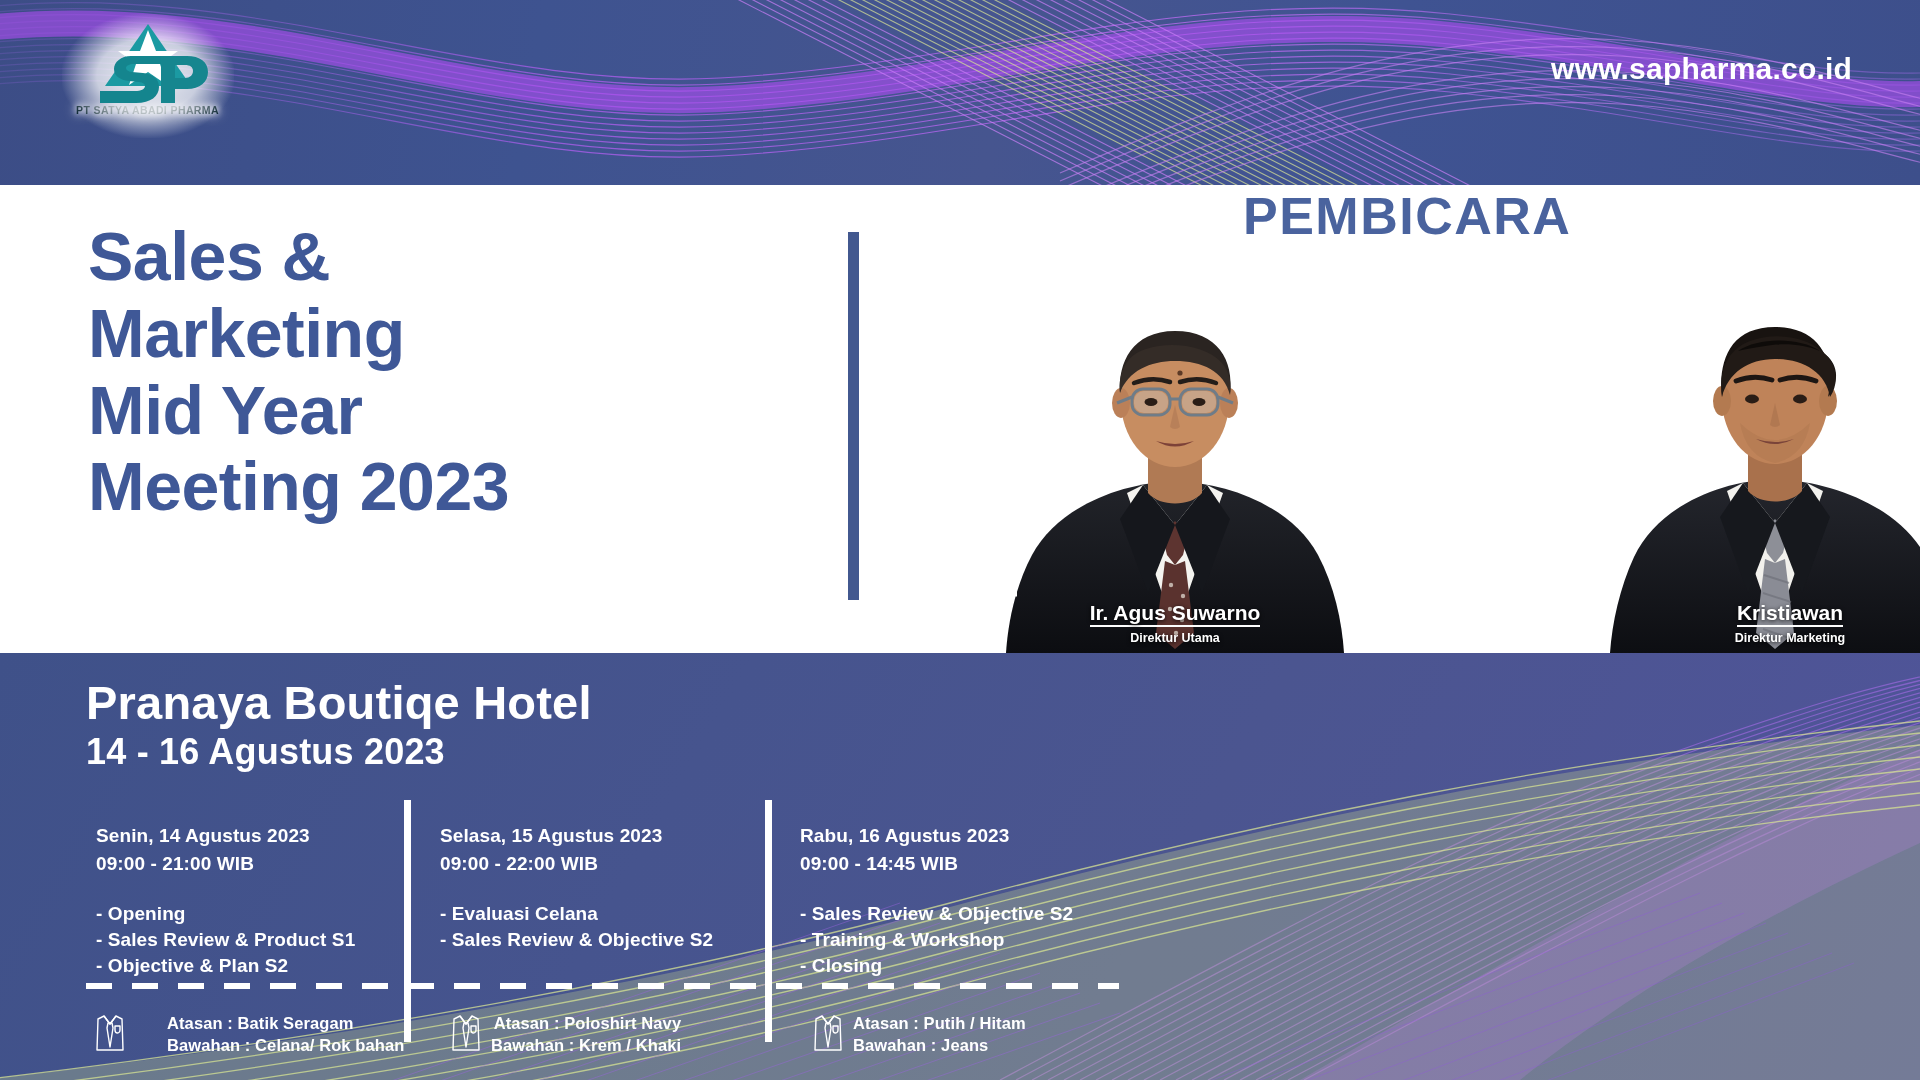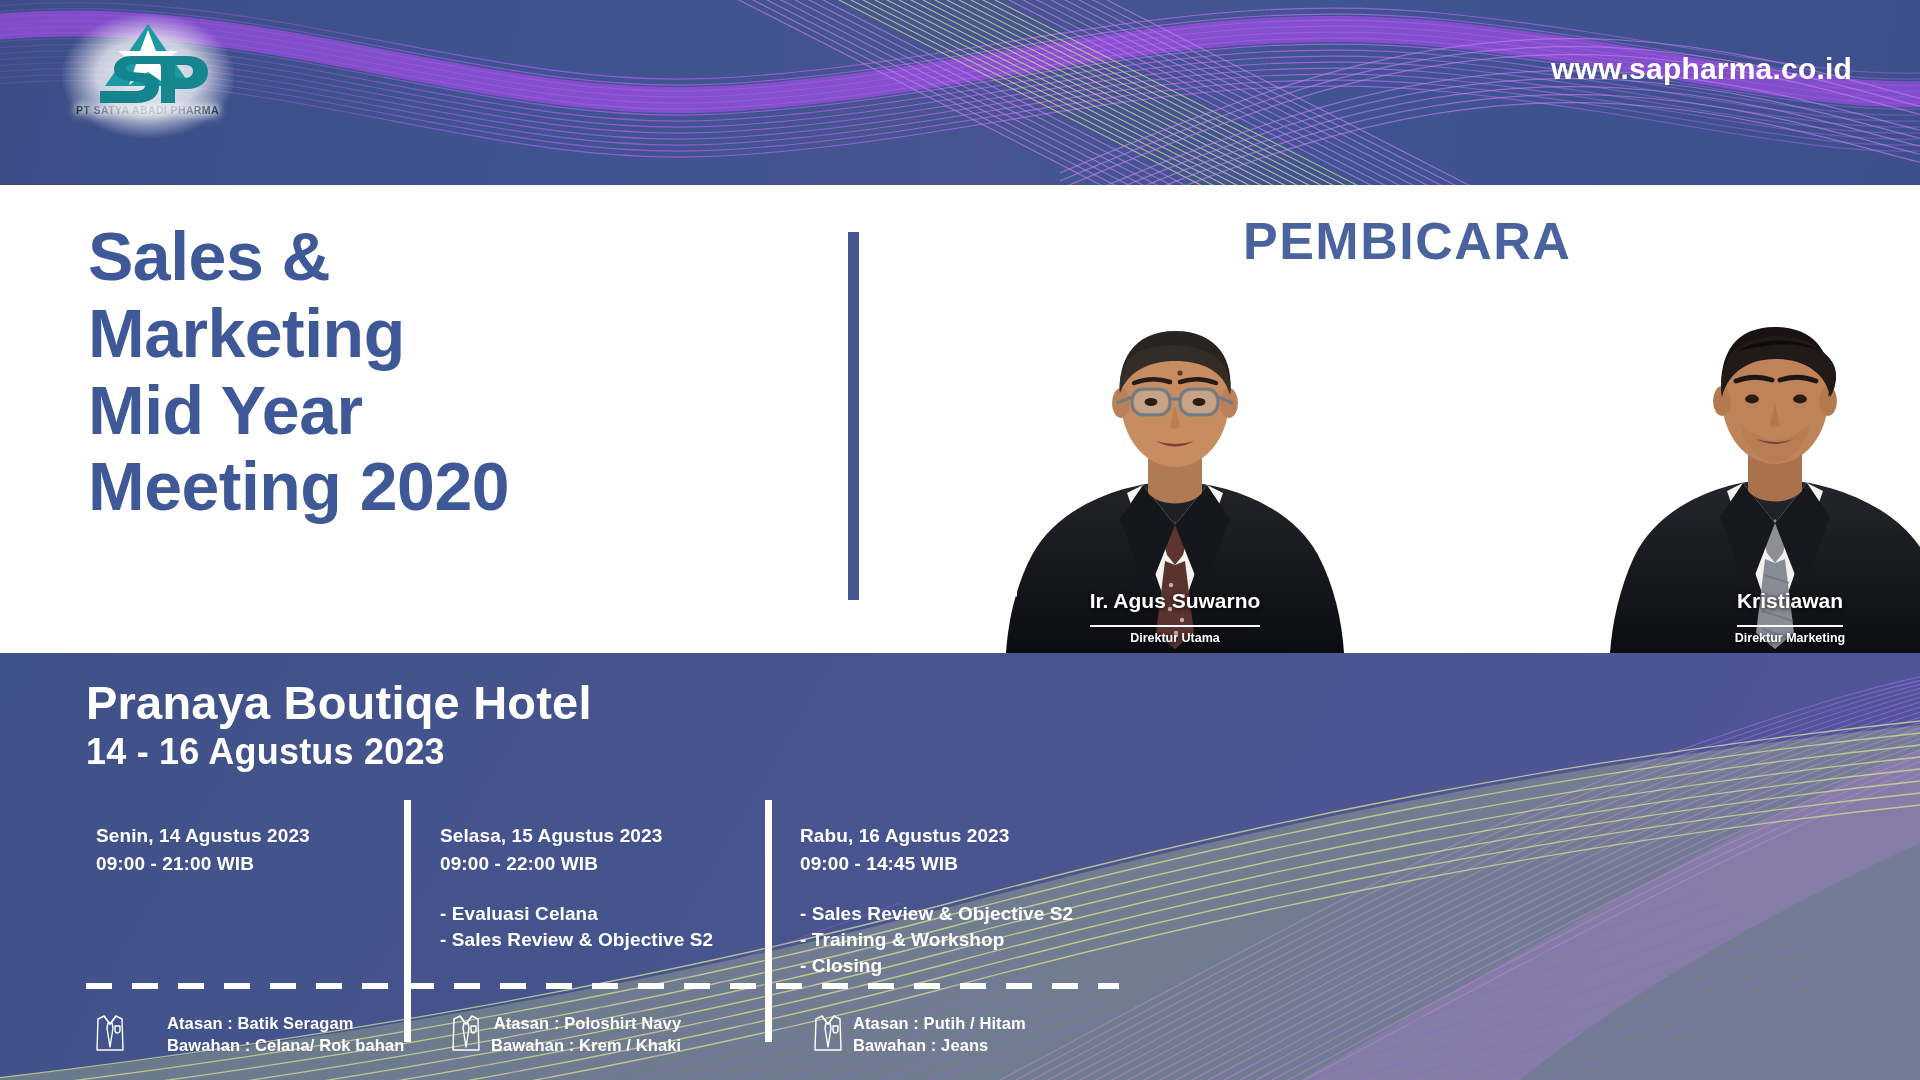--- a/index.html
+++ b/index.html
@@ -48,36 +48,36 @@
   .event-title {
     position:absolute; left:88px; top:33px;
     font-size:68px; line-height:1.13; font-weight:bold; color:#3f5897;
     letter-spacing:-0.5px;
   }
   .title-divider {
     position:absolute; left:848px; top:47px; width:11px; height:368px;
     background:#42588f;
   }
   .pembicara {
-    position:absolute; left:1243px; top:26px;
+    position:absolute; left:1243px; top:1px;
     font-size:52px; font-weight:bold; color:#4a639e; letter-spacing:1.5px;
   }
 
   .speaker { position:absolute; bottom:0; }
   .speaker-1 { left:980px; width:390px; height:360px; }
   .speaker-2 { left:1600px; width:380px; height:360px; }
   .speaker .portrait { position:absolute; inset:0; }
   .speaker .caption {
     position:absolute; left:0; right:0; bottom:8px; text-align:center;
     z-index:5;
   }
   .speaker .sname {
     font-size:21px; font-weight:bold; color:#ffffff;
     text-shadow:0 1px 4px rgba(0,0,0,0.85);
-    display:inline-block; border-bottom:2.5px solid #ffffff; padding-bottom:12px;
+    display:inline-block; border-bottom:2.5px solid #ffffff; padding-bottom:0;
   }
   .speaker .srole {
     font-size:12.5px; font-weight:bold; color:#ffffff; margin-top:4px;
     text-shadow:0 1px 4px rgba(0,0,0,0.85);
   }
 
   
   .bottom-band {
     position:absolute; left:0; top:653px; width:1920px; height:427px;
     background:linear-gradient(115deg,#41558e 0%,#44569020 0%,#41548e 100%);
@@ -230,21 +230,21 @@
 
     <div class="website-url">www.sapharma.co.id</div>
   </div>
 
   <div class="mid-section">
 
     <div class="event-title">
       <div>Sales &amp;</div>
       <div>Marketing</div>
       <div>Mid Year</div>
-      <div>Meeting 2020</div>
+      <div>Meeting 2023</div>
     </div>
 
     <div class="title-divider"></div>
 
     <div class="pembicara">PEMBICARA</div>
 
     <div class="speaker speaker-1">
       <svg class="portrait" viewBox="0 0 390 360">
         <defs>
           <clipPath id="sp1c">
@@ -446,20 +446,25 @@
       </g>
     </svg>
 
     <div class="venue">Pranaya Boutiqe Hotel</div>
     <div class="venue-date">14 - 16 Agustus 2023</div>
 
     <div class="schedule">
       <div class="col col-0">
         <div class="day">Senin, 14 Agustus 2023</div>
         <div class="time">09:00 - 21:00 WIB</div>
+        <div class="agenda">
+          <div class="ai">- Opening</div>
+          <div class="ai">- Sales Review &amp; Product S1</div>
+          <div class="ai">- Objective &amp; Plan S2</div>
+        </div>
       </div>
 
       <div class="col col-1">
         <div class="day">Selasa, 15 Agustus 2023</div>
         <div class="time">09:00 - 22:00 WIB</div>
         <div class="agenda">
           <div class="ai">- Evaluasi Celana</div>
           <div class="ai">- Sales Review &amp; Objective S2</div>
         </div>
       </div>

